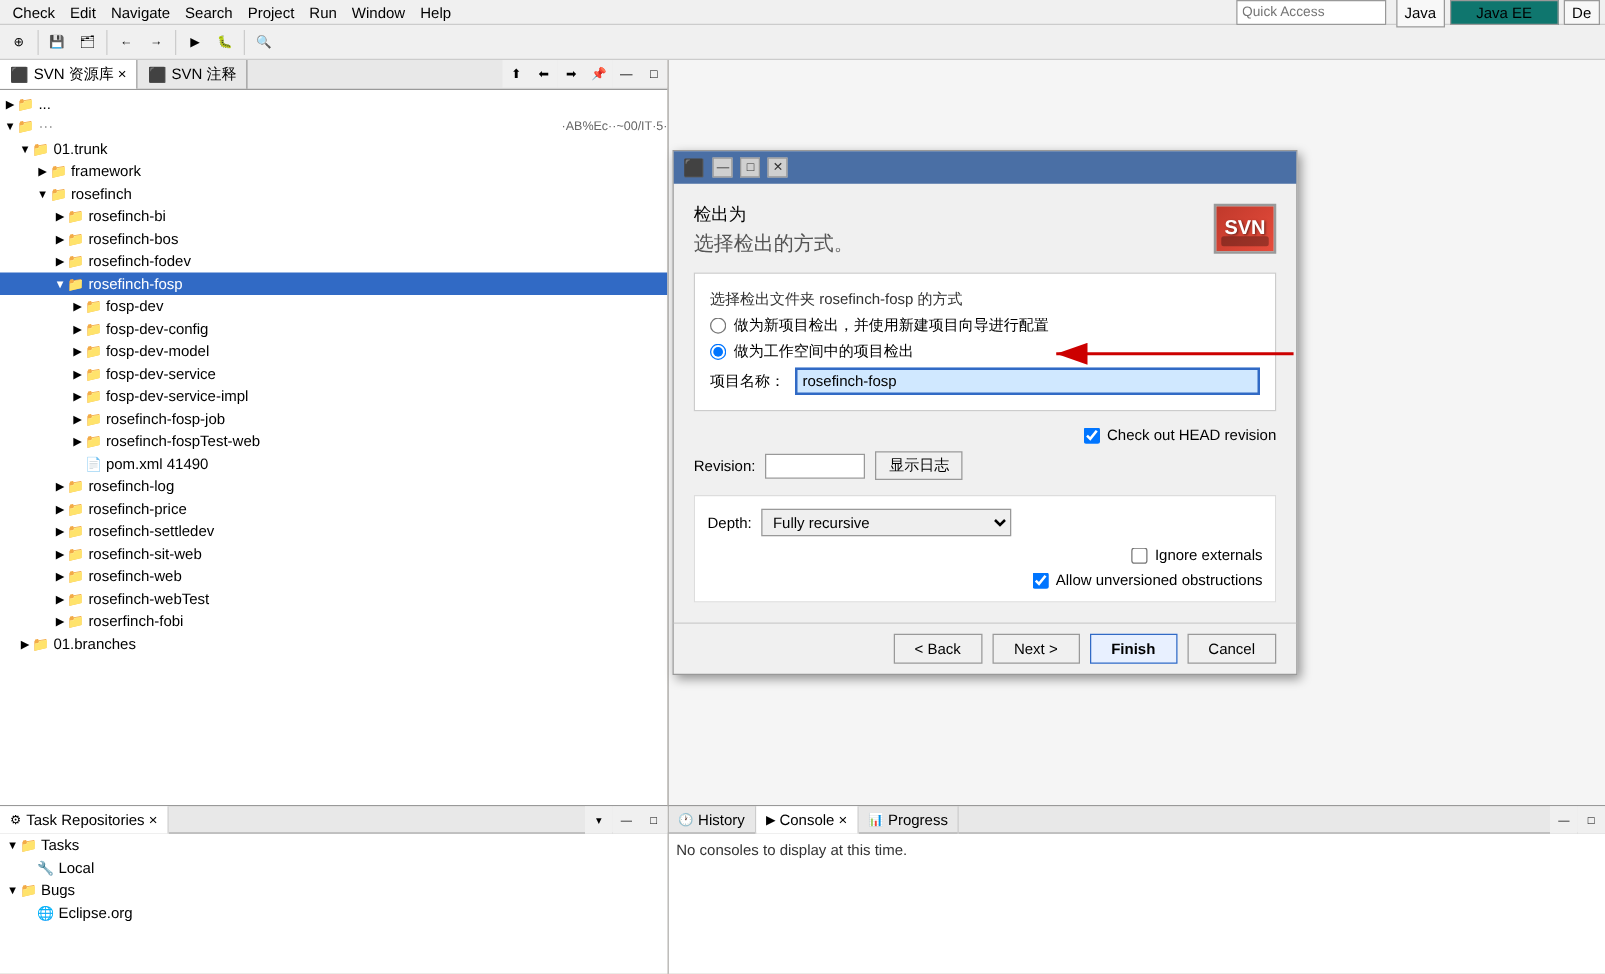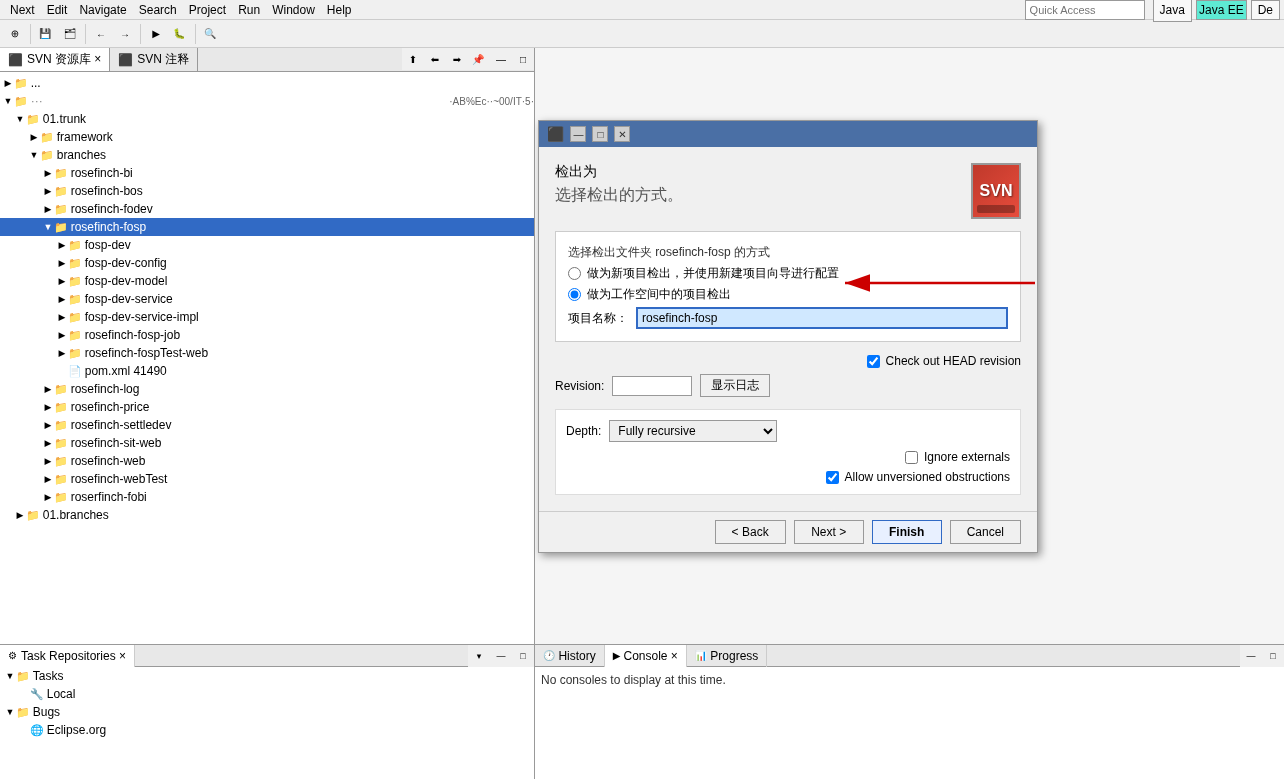--- a/index.html
+++ b/index.html
@@ -134,21 +134,21 @@
 
     .dialog-header-row {
       display: flex;
       align-items: flex-start;
       justify-content: space-between;
     }
     .dialog-header-text h2 { font-size: 14px; font-weight: normal; margin-bottom: 4px; }
     .dialog-header-text p { font-size: 16px; color: #555; }
 
     .svn-logo {
-      width: 50px; height: 56px;
+      width: 50px; height: 40px;
       background: linear-gradient(135deg, #c0392b, #e74c3c);
       border: 2px solid #999;
       display: flex; align-items: center; justify-content: center;
       color: white;
       font-size: 14px;
       font-weight: bold;
       position: relative;
     }
 
     .dialog-section {
@@ -213,21 +213,21 @@
       font-size: 12px;
     }
 
     .depth-row {
       display: flex;
       align-items: center;
       gap: 8px;
       font-size: 12px;
     }
     .depth-select {
-      width: 168px;
+      width: 200px;
       height: 22px;
       border: 1px solid #999;
       font-size: 12px;
       padding: 0 4px;
     }
 
     .dialog-footer {
       display: flex;
       justify-content: flex-end;
       padding: 8px 16px;
@@ -245,34 +245,34 @@
     .dialog-btn.primary {
       background: #e8f0ff;
       border-color: #316ac5;
       font-weight: bold;
     }
   </style>
 </head>
 <body>
 
 <div class="menu-bar">
-  <span>Next</span>
+  <span>Check</span>
   <span>Edit</span>
   <span>Navigate</span>
   <span>Search</span>
   <span>Project</span>
   <span>Run</span>
   <span>Window</span>
   <span>Help</span>
   <div class="quick-access-box">
     <input class="quick-access-input" type="text" placeholder="Quick Access" style="">
   </div>
   <div style="display:flex;align-items:center;gap:4px;margin-left:8px;font-size:11px;">
     <span style="padding:4px 6px;border:1px solid #999;background:#f8f8f8;cursor:pointer;">Java</span>
-    <span style="padding:2px 2px;border:1px solid #999;background:#5eead4;cursor:pointer;">Java EE</span>
+    <span style="padding:2px 20px;border:1px solid #999;background:#0f766e;cursor:pointer;">Java EE</span>
     <span style="padding:2px 6px;border:1px solid #999;background:#f8f8f8;cursor:pointer;">De</span>
   </div>
 </div>
 
 <div class="toolbar">
   <div class="toolbar-btn">⊕</div>
   <div class="toolbar-separator"></div>
   <div class="toolbar-btn">💾</div>
   <div class="toolbar-btn">🗂</div>
   <div class="toolbar-separator"></div>
@@ -335,21 +335,21 @@
 
           <div class="tree-item" style="padding-left:28px;">
             <span class="tree-expand">▶</span>
             <span class="tree-icon" style="color:#f0a000;">📁</span>
             <span class="tree-label">framework</span>
           </div>
 
           <div class="tree-item" style="padding-left:28px;">
             <span class="tree-expand">▼</span>
             <span class="tree-icon" style="color:#f0a000;">📁</span>
-            <span class="tree-label">branches</span>
+            <span class="tree-label">rosefinch</span>
           </div>
 
           <div class="tree-item" style="padding-left:42px;">
             <span class="tree-expand">▶</span>
             <span class="tree-icon" style="color:#f0a000;">📁</span>
             <span class="tree-label">rosefinch-bi</span>
           </div>
 
           <div class="tree-item" style="padding-left:42px;">
             <span class="tree-expand">▶</span>

